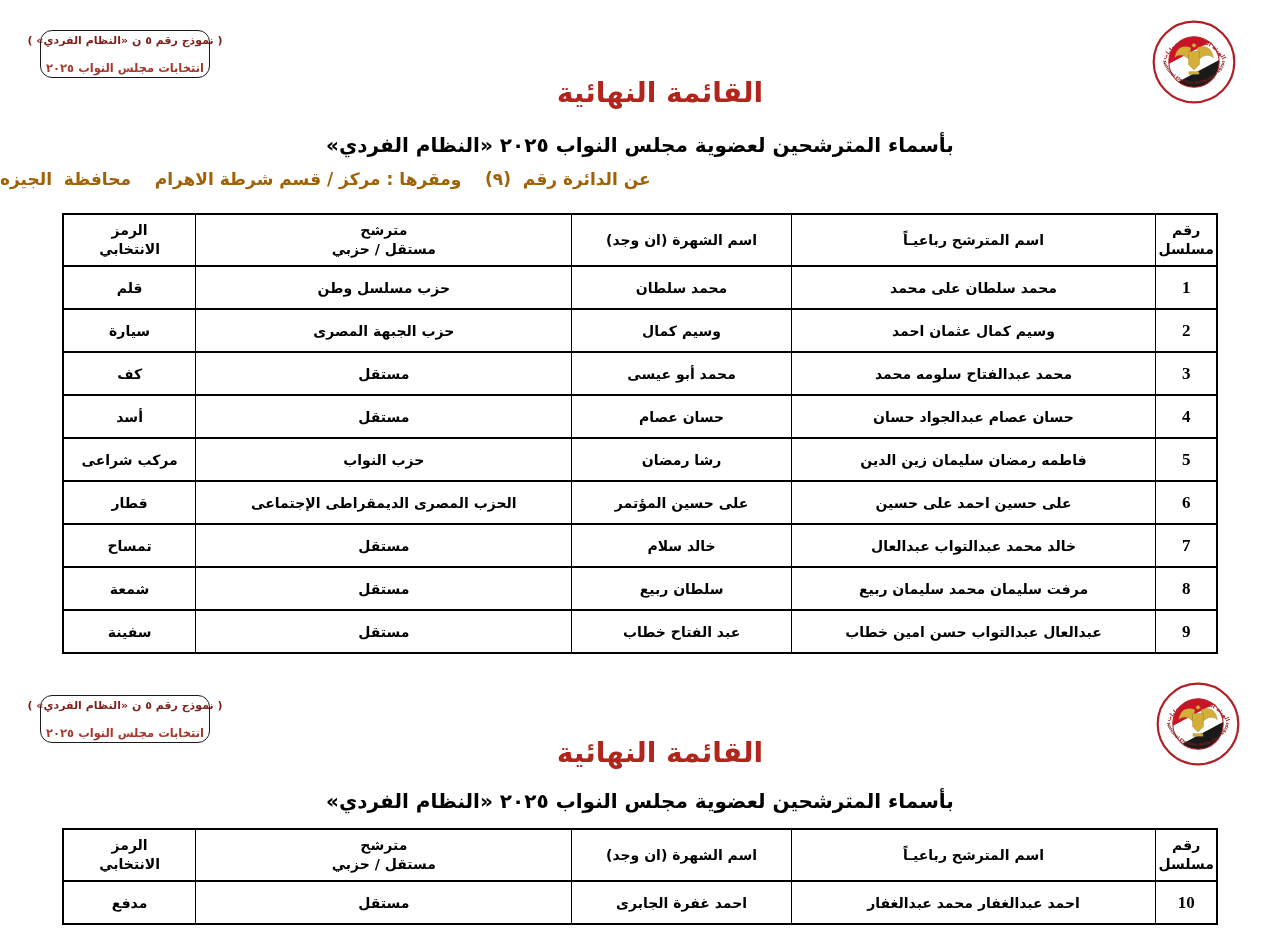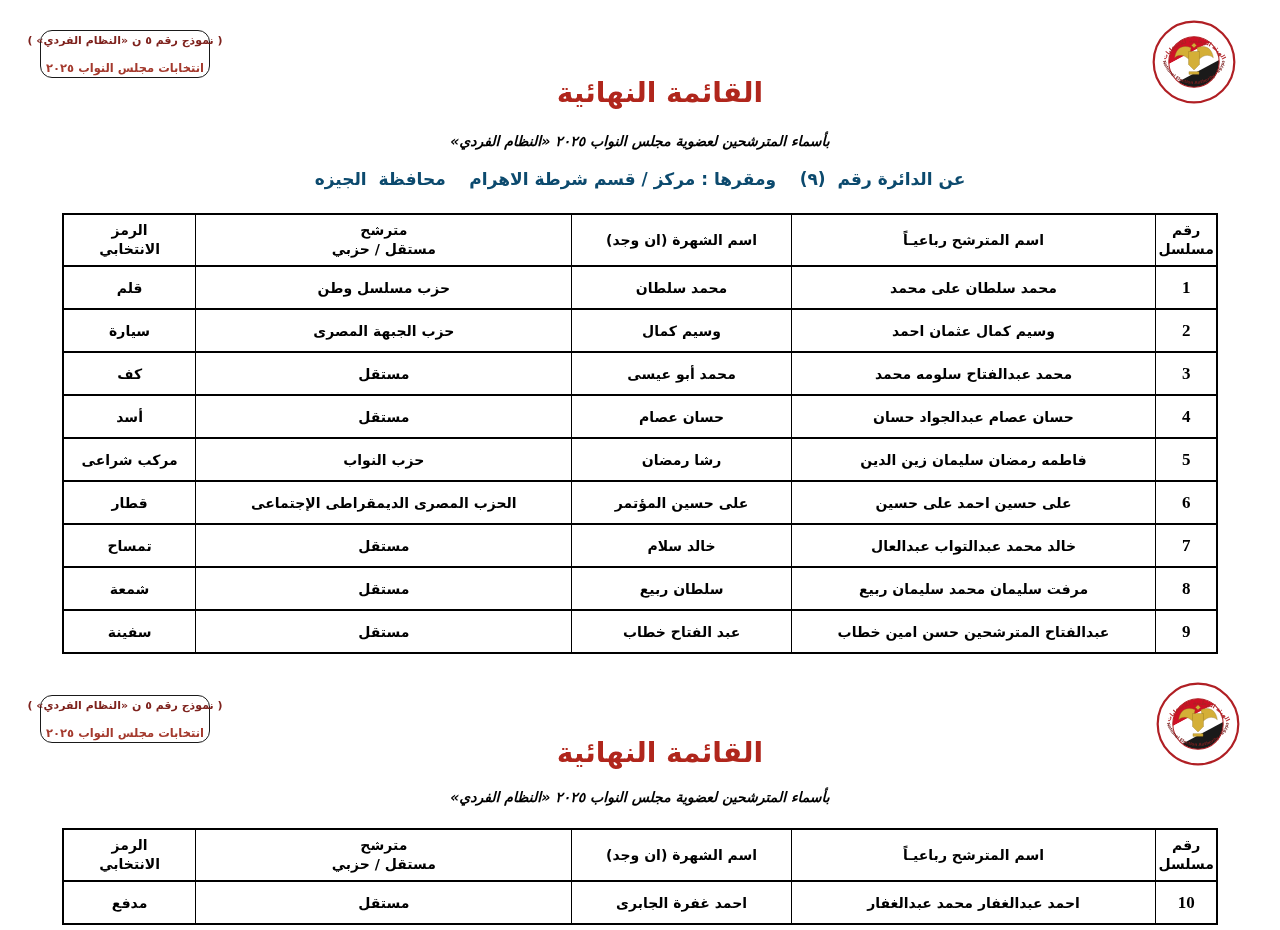--- a/index.html
+++ b/index.html
@@ -36,27 +36,27 @@
   .doc-title {
     position: absolute; left: 0; width: 100%;
     text-align: center; font-size: 28px; font-weight: bold;
     color: #b0261c;
     margin-left: 20px;
   }
   .title-1 { top: 76px; }
   .title-2 { top: 736px; }
   .doc-subtitle {
     position: absolute; left: 0; width: 100%;
-    text-align: center; font-size: 14px; font-weight: bold; color: #000; font-style: italic;
+    text-align: center; font-size: 20px; font-weight: bold; color: #000;
   }
   .subtitle-1 { top: 133px; }
   .subtitle-2 { top: 789px; }
   .district-line {
     position: absolute; left: 0; width: 100%;
-    text-align: center; font-size: 17px; font-weight: bold; color: #0c4a6e;
+    text-align: left; font-size: 17px; font-weight: bold; color: #a16207;
     top: 169px; white-space: pre;
   }
 
   
   .doc-table {
     position: absolute; left: 62px; width: 1156px;
     border-collapse: collapse; table-layout: fixed;
     border: 2px solid #000;
     background: #fff;
   }
@@ -202,21 +202,21 @@
         </tr>
         <tr>
           <td class="cell cell-serial">8</td>
           <td class="cell cell-full-name">مرفت سليمان محمد سليمان ربيع</td>
           <td class="cell cell-known-name">سلطان ربيع</td>
           <td class="cell cell-party">مستقل</td>
           <td class="cell cell-symbol">شمعة</td>
         </tr>
         <tr>
           <td class="cell cell-serial">9</td>
-          <td class="cell cell-full-name">عبدالفتاح المترشحين حسن امين خطاب</td>
+          <td class="cell cell-full-name">عبدالعال عبدالتواب حسن امين خطاب</td>
           <td class="cell cell-known-name">عبد الفتاح خطاب</td>
           <td class="cell cell-party">مستقل</td>
           <td class="cell cell-symbol">سفينة</td>
         </tr>
       </tbody>
   </table>
 
   <div class="form-box box-2">
     <div class="l1">( نموذج رقم ٥ ن «النظام الفردي» )</div>
     <div class="l2">انتخابات مجلس النواب ٢٠٢٥</div>

